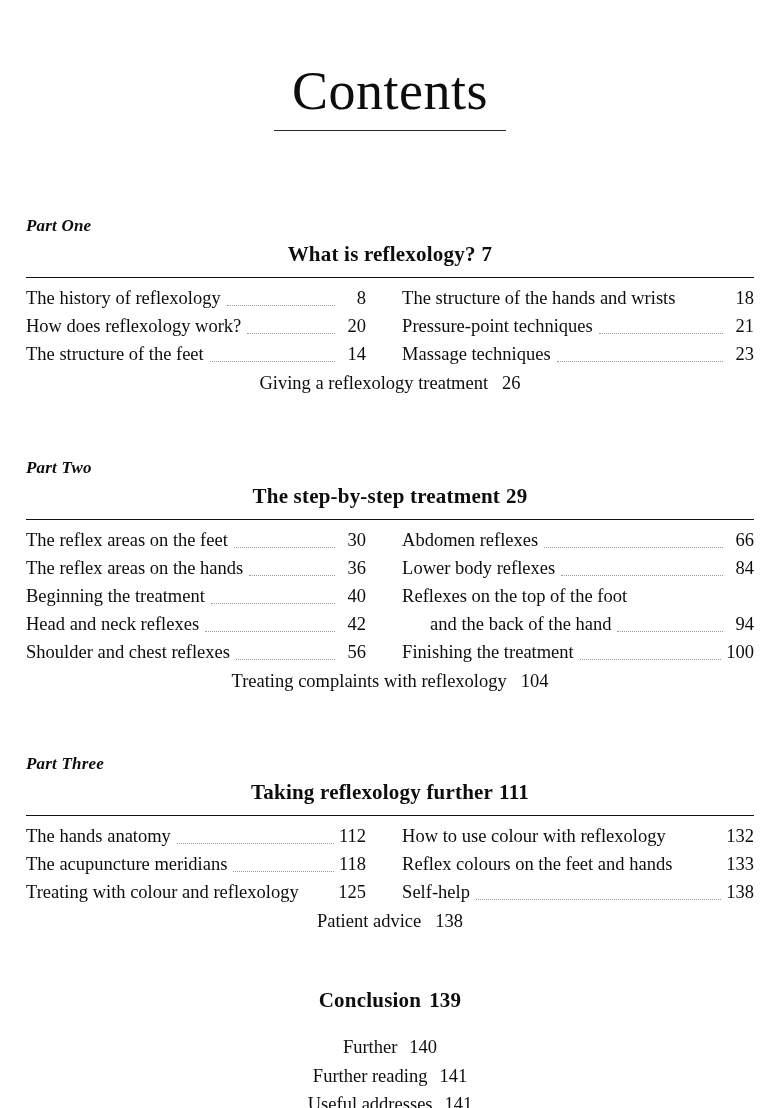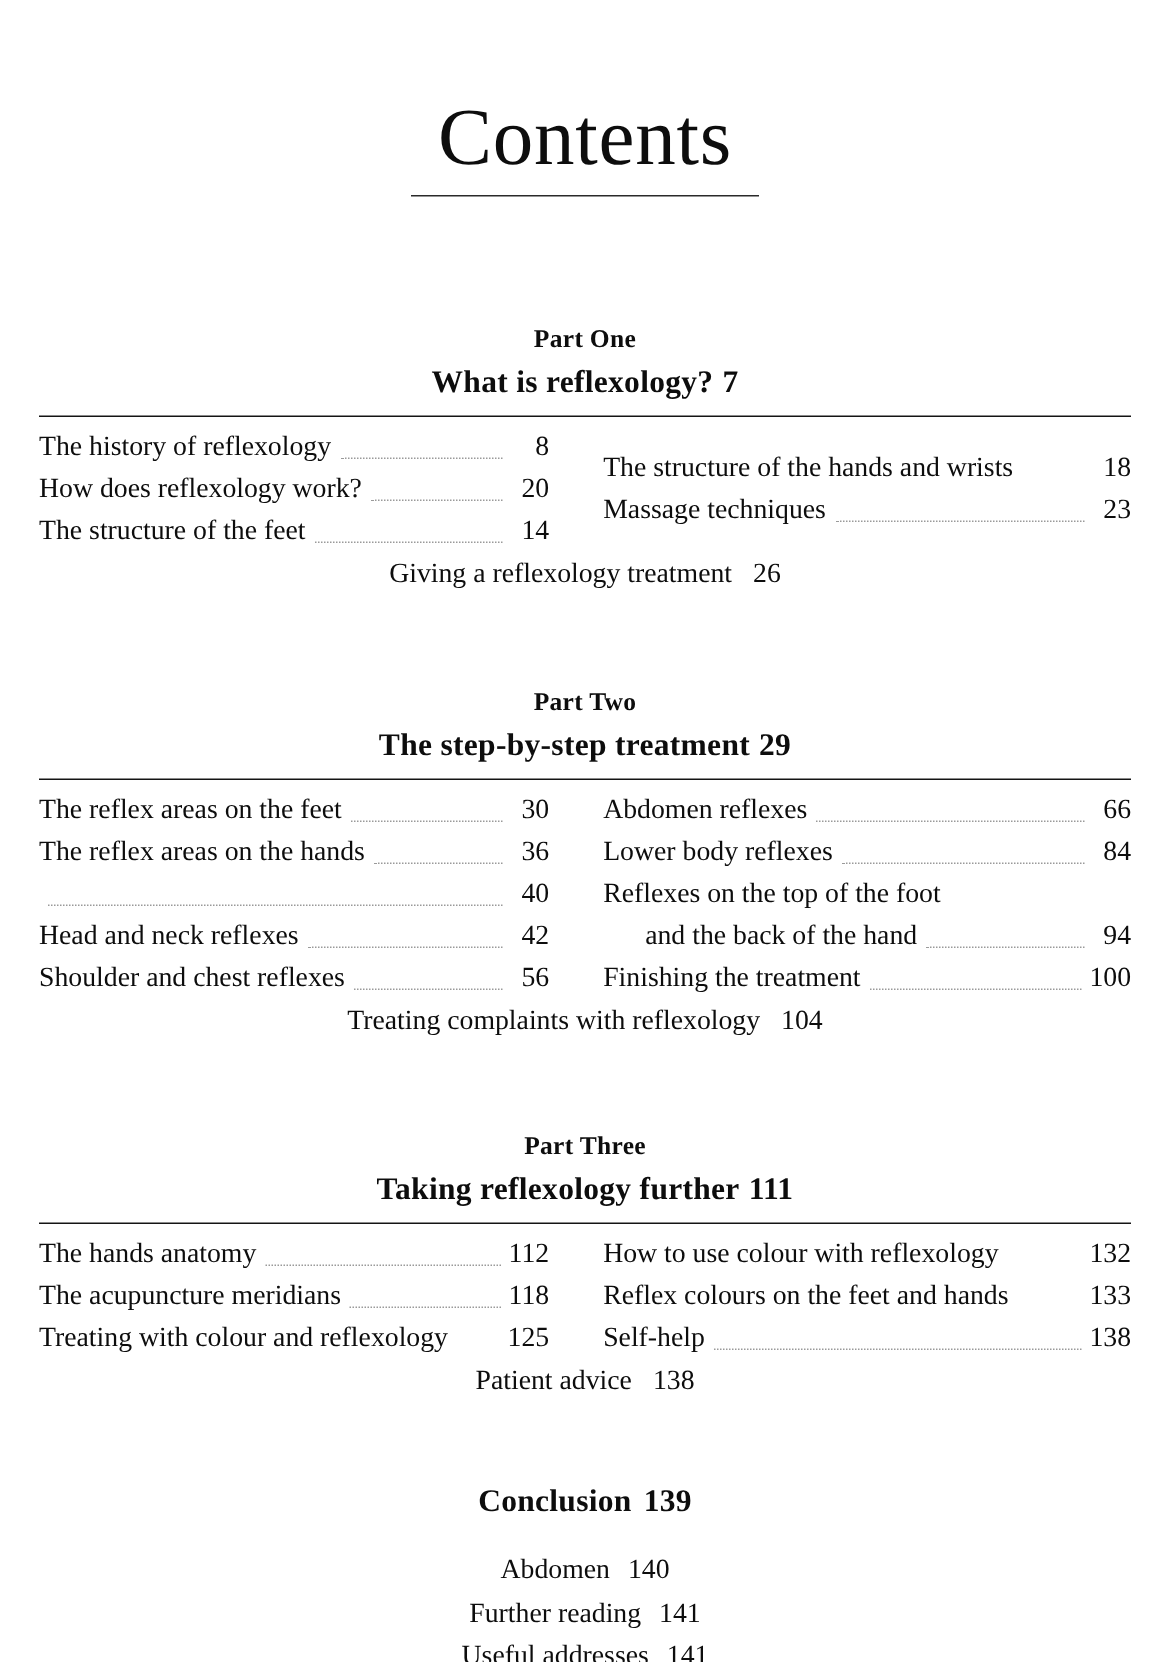--- a/index.html
+++ b/index.html
@@ -46,21 +46,21 @@
 
   
   .part {
     margin-top: 0;
   }
   .part-one { margin-top: 85px; }
   .part-two { margin-top: 60px; }
   .part-three { margin-top: 58px; }
 
   .part-label {
-    text-align: center;
+    font-style: italic;
     font-weight: bold;
     font-size: 17px;
     letter-spacing: 0.2px;
   }
   .part-heading {
     text-align: center;
     font-weight: bold;
     font-size: 21px;
     margin-top: 6px;
     letter-spacing: 0.2px;
@@ -183,20 +183,25 @@
           <span class="pg">14</span>
         </div>
       </div>
       <div class="col right">
         <div class="entry nodots">
           <span class="txt">The structure of the hands and wrists</span>
           <span class="dots"></span>
           <span class="pg">18</span>
         </div>
         <div class="entry">
+          <span class="txt">Pressure-point techniques</span>
+          <span class="dots"></span>
+          <span class="pg">21</span>
+        </div>
+        <div class="entry">
           <span class="txt">Massage techniques</span>
           <span class="dots"></span>
           <span class="pg">23</span>
         </div>
       </div>
     </div>
 
     <div class="center-entry">
       <span>Giving a reflexology treatment</span><span class="pg">26</span>
     </div>
@@ -215,20 +220,21 @@
           <span class="txt">The reflex areas on the feet</span>
           <span class="dots"></span>
           <span class="pg">30</span>
         </div>
         <div class="entry">
           <span class="txt">The reflex areas on the hands</span>
           <span class="dots"></span>
           <span class="pg">36</span>
         </div>
         <div class="entry">
+          <span class="txt">Beginning the treatment</span>
           <span class="dots"></span>
           <span class="pg">40</span>
         </div>
         <div class="entry">
           <span class="txt">Head and neck reflexes</span>
           <span class="dots"></span>
           <span class="pg">42</span>
         </div>
         <div class="entry">
           <span class="txt">Shoulder and chest reflexes</span>
@@ -318,21 +324,21 @@
       <span>Patient advice</span><span class="pg">138</span>
     </div>
   </div>
 
   <div class="conclusion">
     <div class="conclusion-heading">
       <span>Conclusion</span><span class="pg">139</span>
     </div>
     <div class="conclusion-list">
       <div class="citem">
-        <span>Abdomen</span><span class="pg">140</span>
+        <span>Further</span><span class="pg">140</span>
       </div>
       <div class="citem">
         <span>Further reading</span><span class="pg">141</span>
       </div>
       <div class="citem">
         <span>Useful addresses</span><span class="pg">141</span>
       </div>
       <div class="citem">
         <span>Index</span><span class="pg">142</span>
       </div>

